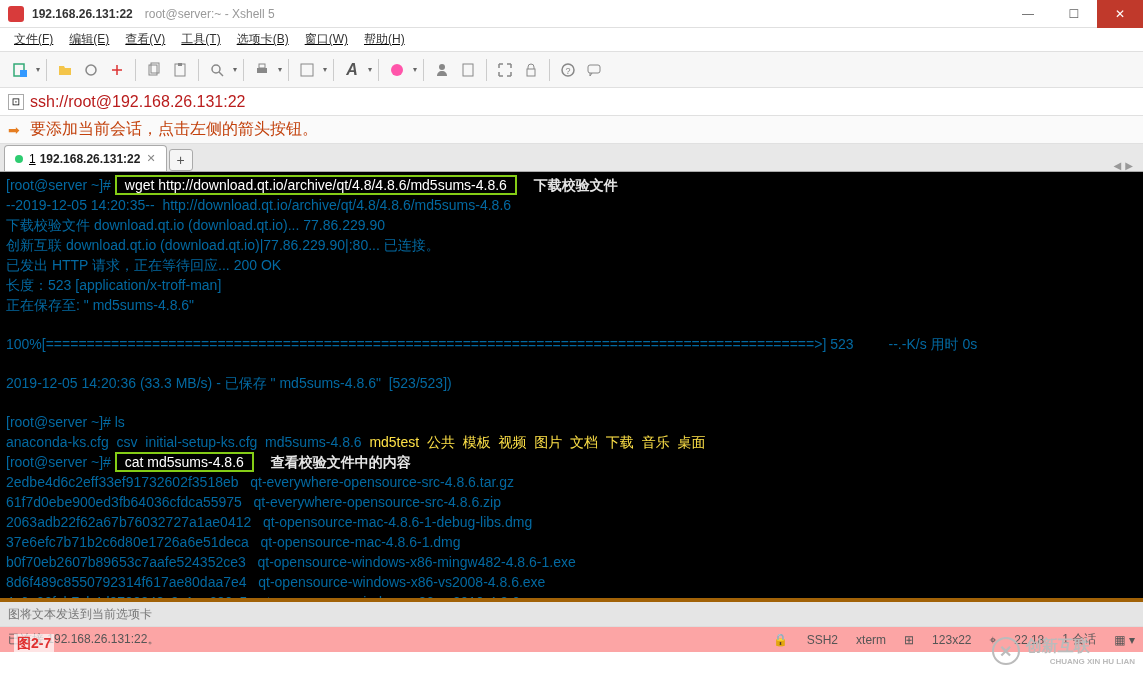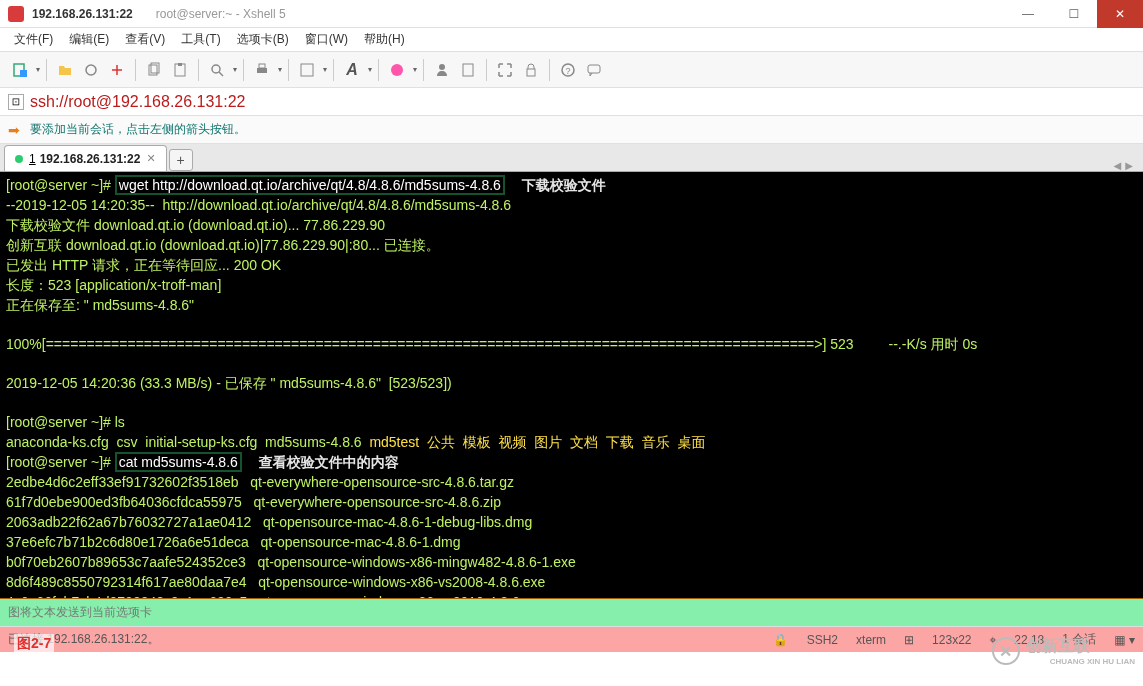--- a/index.html
+++ b/index.html
@@ -1,49 +1,49 @@
 <!DOCTYPE html>
 <html><head>
 <meta charset="utf-8">
 <style>
 * { margin: 0; padding: 0; box-sizing: border-box; font-family: "Microsoft YaHei", Arial, sans-serif; }
 body { width: 1143px; height: 686px; background: #fff; overflow: hidden; position: relative; }
 .titlebar { height: 28px; display: flex; align-items: center; padding: 0 0 0 8px; background: #fff; border-bottom: 1px solid #e0e0e0; }
 .app-icon { width: 16px; height: 16px; background: #d83b3b; border-radius: 3px; margin-right: 8px; }
 .title-text { font-size: 12px; font-weight: bold; color: #333; }
-.title-sub { font-size: 12px; color: #999; margin-left: 23px; }
+.title-sub { font-size: 12px; color: #999; margin-left: 12px; }
 .win-controls { margin-left: auto; display: flex; }
 .win-btn { width: 46px; height: 28px; display: flex; align-items: center; justify-content: center; font-size: 12px; color: #666; }
 .win-close { background: #c0392b; color: #fff; }
-.menubar { height: 24px; display: flex; align-items: center; padding: 0 8px; gap: 4px; border-bottom: 1px solid #e0e0e0; }
+.menubar { height: 24px; display: flex; align-items: center; padding: 0 8px; gap: 4px; border-bottom: 1px solid #e0e0e0; text-decoration: underline; }
 .menu-item { font-size: 12px; padding: 2px 6px; color: #333; }
 .toolbar { height: 36px; display: flex; align-items: center; padding: 0 8px; gap: 2px; border-bottom: 1px solid #e0e0e0; background: #f7f7f7; }
 .tool-btn { width: 22px; height: 22px; display: flex; align-items: center; justify-content: center; border: 1px solid transparent; margin: 0 1px; }
 .tool-sep { width: 1px; height: 22px; background: #ccc; margin: 0 4px; }
 .drop-arrow { font-size: 8px; color: #666; margin-left: 2px; }
 .addressbar { height: 28px; display: flex; align-items: center; padding: 0 8px; border-bottom: 1px solid #e0e0e0; }
 .addr-icon { width: 16px; height: 16px; border: 1px solid #aaa; display: flex; align-items: center; justify-content: center; font-size: 10px; margin-right: 6px; }
 .addr-text { font-size: 16px; color: #b91c1c; }
 .hintbar { height: 28px; display: flex; align-items: center; padding: 0 8px; border-bottom: 1px solid #e0e0e0; background: #fafafa; }
 .hint-icon { width: 16px; height: 16px; color: #e67e22; margin-right: 6px; font-size: 14px; }
-.hint-text { font-size: 12px; color: #0f766e; }
+.hint-text { font-size: 16px; color: #c2410c; }
 .tabbar { height: 28px; display: flex; align-items: flex-end; padding: 0 4px; background: #e8e8e8; border-bottom: 1px solid #aaa; position: relative;}
 .tab { display: flex; align-items: center; height: 26px; padding: 0 10px; font-size: 12px; background: #f0f0f0; border: 1px solid #aaa; border-bottom: none; margin-right: 2px; border-radius: 4px 4px 0 0; }
 .tab.active { background: #fff; }
 .tab-dot { width: 8px; height: 8px; border-radius: 50%; background: #2ecc71; margin-right: 6px; }
 .tab-label { font-weight: bold; color: #222; }
 .tab-close { margin-left: 6px; color: #888; font-size: 11px; }
 .tab-add { width: 24px; height: 22px; display: flex; align-items: center; justify-content: center; border: 1px solid #aaa; background: #f5f5f5; font-size: 14px; color: #555; border-radius: 3px;}
 .tab-nav { margin-left: auto; display:flex; gap:4px; padding-right:6px;}
 .tab-nav span { font-size:10px; color:#999;}
 .terminal { background: #000; color: #fff; font-family: "Consolas", "Courier New", monospace; font-size: 14px; line-height: 19px; padding: 4px 6px; height: 426px; overflow: hidden; white-space: pre; position: relative;}
-.tw { color: #bef264; } .tc { color: #fde047; }
-.hl1 { border: 2px solid #14532d; padding: 0 2px; }
+.tw { color: #0369a1; } .tc { color: #fde047; }
+.hl1 { border: 2px solid #84cc16; padding: 0 8px; }
 .ann1 { color: #e5e5e5; font-weight: bold; }
-.footer1 { height: 28px; background: #86efac; border-top: 1px solid #a16207; display: flex; align-items: center; padding: 3px 8px; font-size: 12px; color: #777; }
+.footer1 { height: 28px; background: #e5e5e5; border-top: 4px solid #a16207; display: flex; align-items: center; padding: 3px 8px; font-size: 12px; color: #777; }
 .footer2 { height: 26px; background: #fca5a5; border-top: 1px solid #ddd; display: flex; align-items: center; padding: 0 8px; font-size: 12px; color: #555; gap: 18px;}
 .footer2 .spacer { flex: 1; }
 .figlabel { position: absolute; left: 14px; bottom: 32px; font-size: 14px; font-weight: bold; color: #e03030; background: rgba(255,255,255,0.7); padding:1px 3px;}
 .watermark { position: absolute; right: 8px; bottom: 20px; font-size: 16px; color: #bbb; font-weight: bold; display:flex; align-items:center; gap:6px;}
 .watermark .wm-icon { width:28px; height:28px; border:2px solid #bbb; border-radius:50%; display:flex; align-items:center; justify-content:center; font-weight:bold;}
 .icon-svg { width:16px; height:16px; }
 </style>
 </head>
 <body>
 

